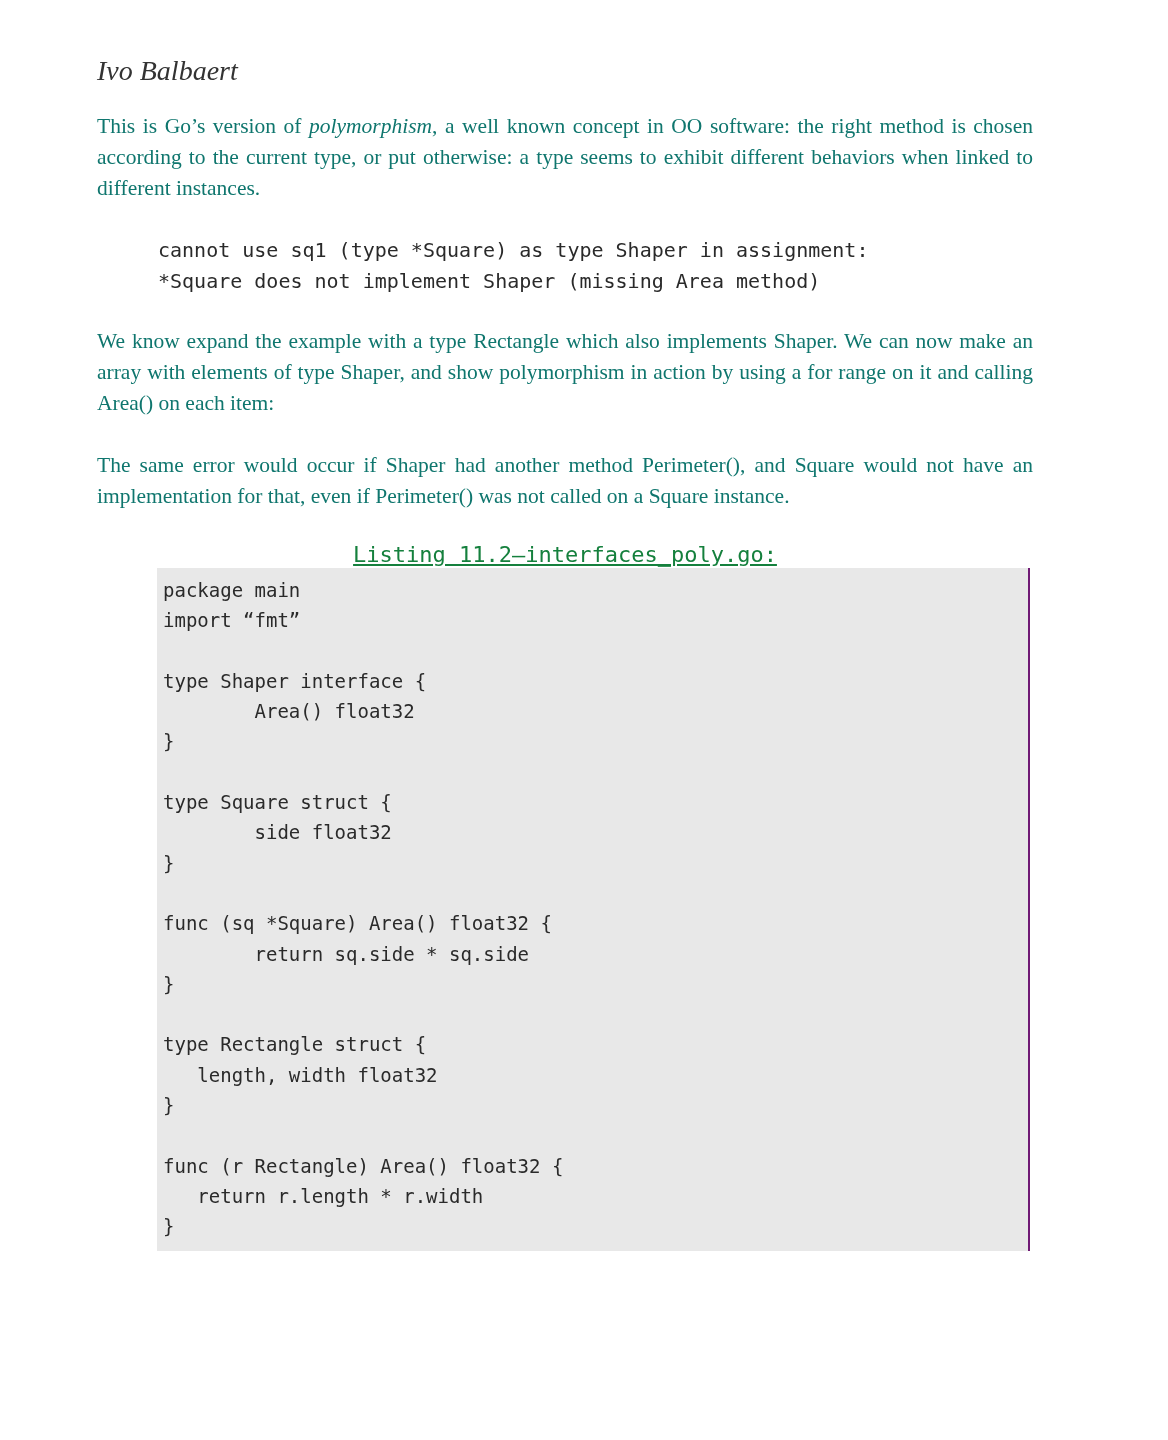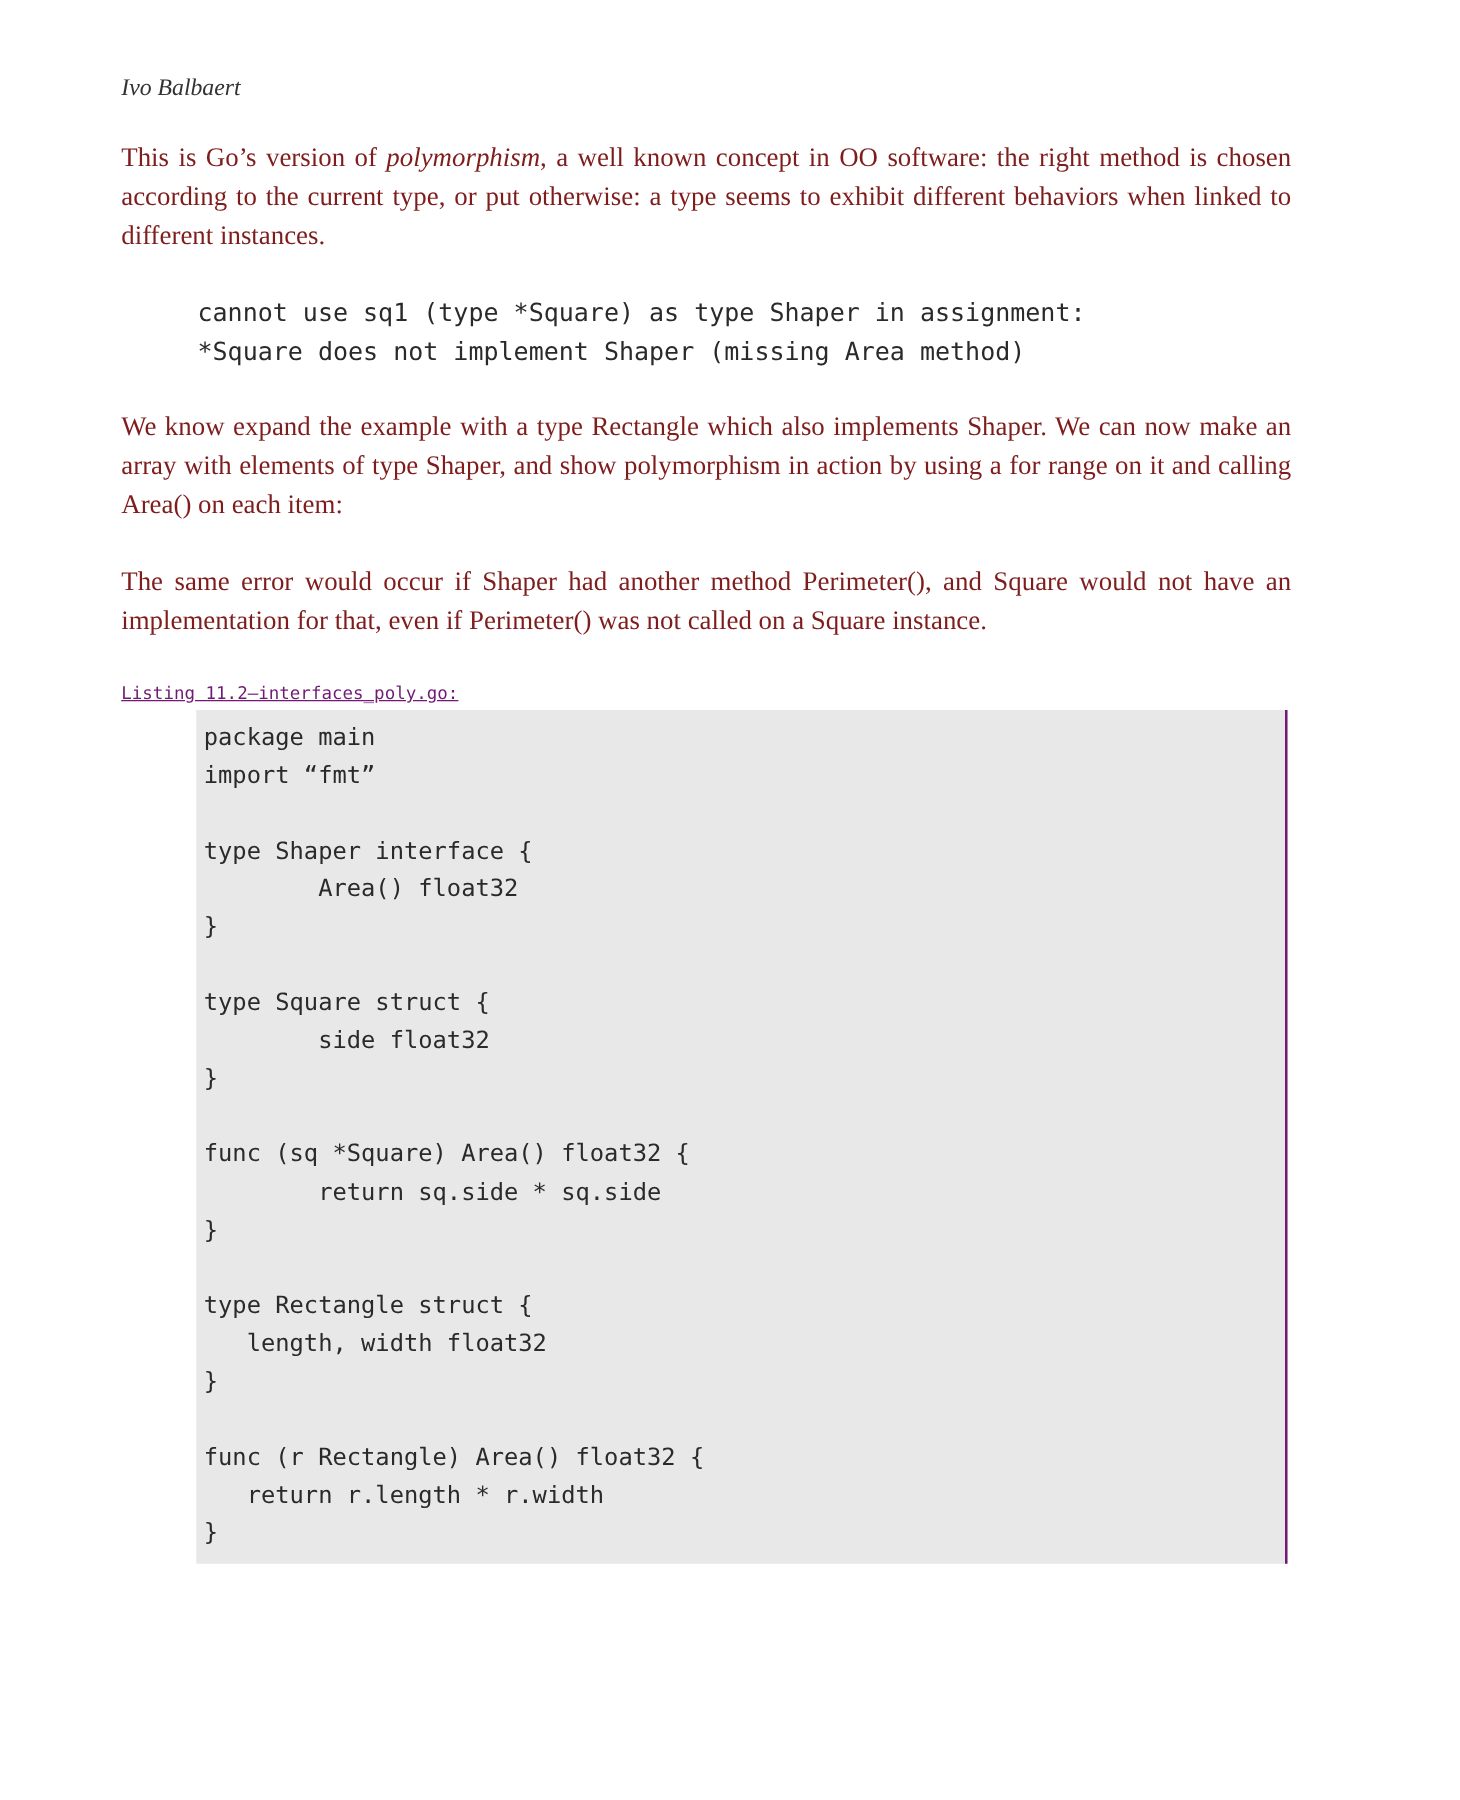--- a/index.html
+++ b/index.html
@@ -17,50 +17,51 @@
     overflow: hidden;
   }
   .content {
     position: absolute;
     left: 97px;
     top: 58px;
     width: 936px;
   }
   .author {
     font-style: italic;
-    font-size: 19px;
+    font-size: 28px;
     line-height: 26px;
     margin: 0 0 27px 0;
     color: #333333;
   }
   .body-text {
     font-size: 21.5px;
     line-height: 31px;
     text-align: justify;
     margin: 0 0 31px 0;
-    color: #7f1d1d;
+    color: #0f766e;
   }
   .body-text em {
     font-style: italic;
   }
   .error-block {
     font-family: "DejaVu Sans Mono", monospace;
     font-size: 20px;
     line-height: 31px;
     white-space: pre;
     margin: 0 0 29px 61px;
     color: #2a2a2a;
   }
   .listing-title {
     font-family: "DejaVu Sans Mono", monospace;
-    font-size: 14px;
+    font-size: 22px;
     line-height: 24px;
     text-decoration: underline;
     margin: 0 0 1px 0;
-    color: #701a75;
+    color: #15803d;
+    text-align: center;
   }
   .code-block {
     box-sizing: border-box;
     width: 873px;
     margin: 0 0 0 60px;
     padding: 7px 10px 9px 6px;
     background: #e8e8e8;
     border-right: 2px solid #701a75;
     font-family: "DejaVu Sans Mono", monospace;
     font-size: 19px;

